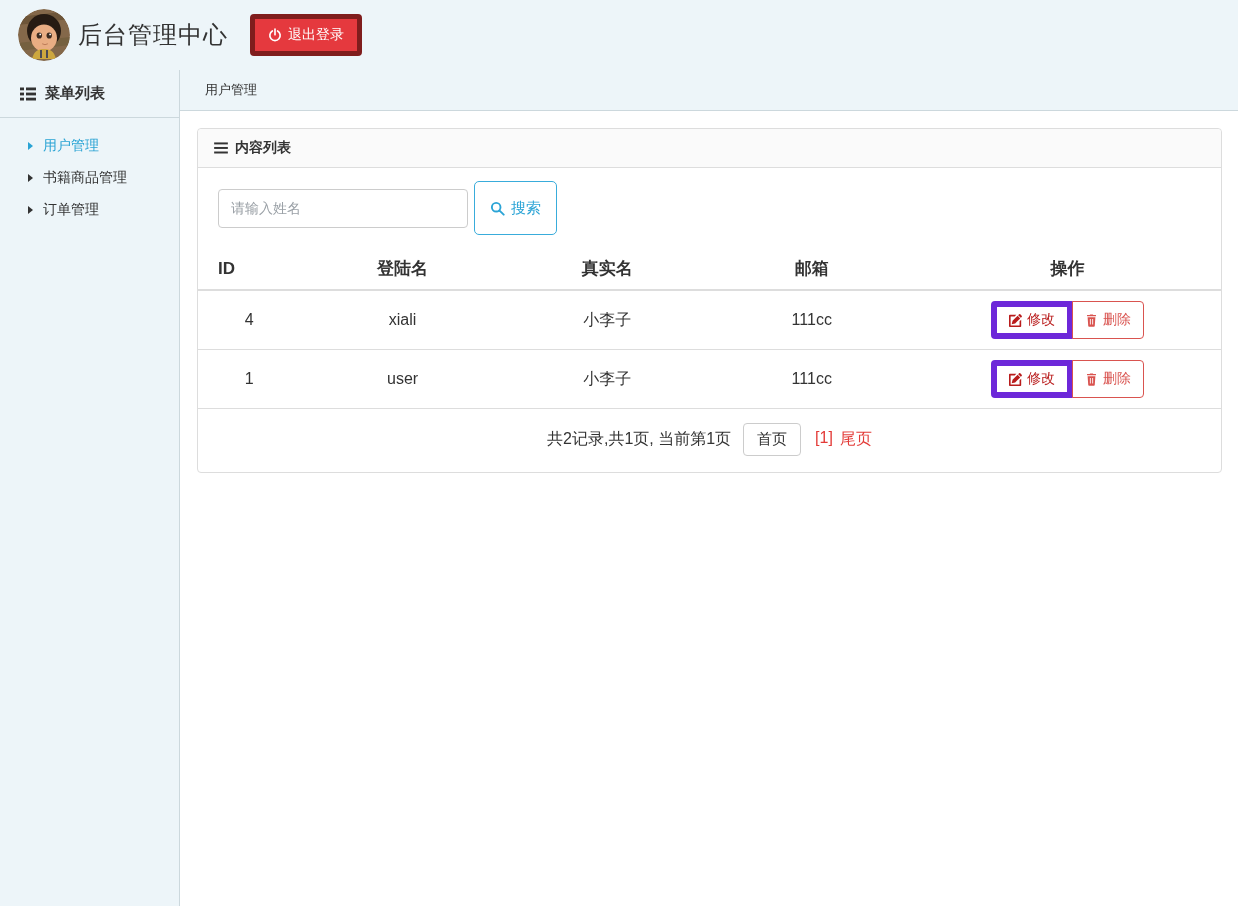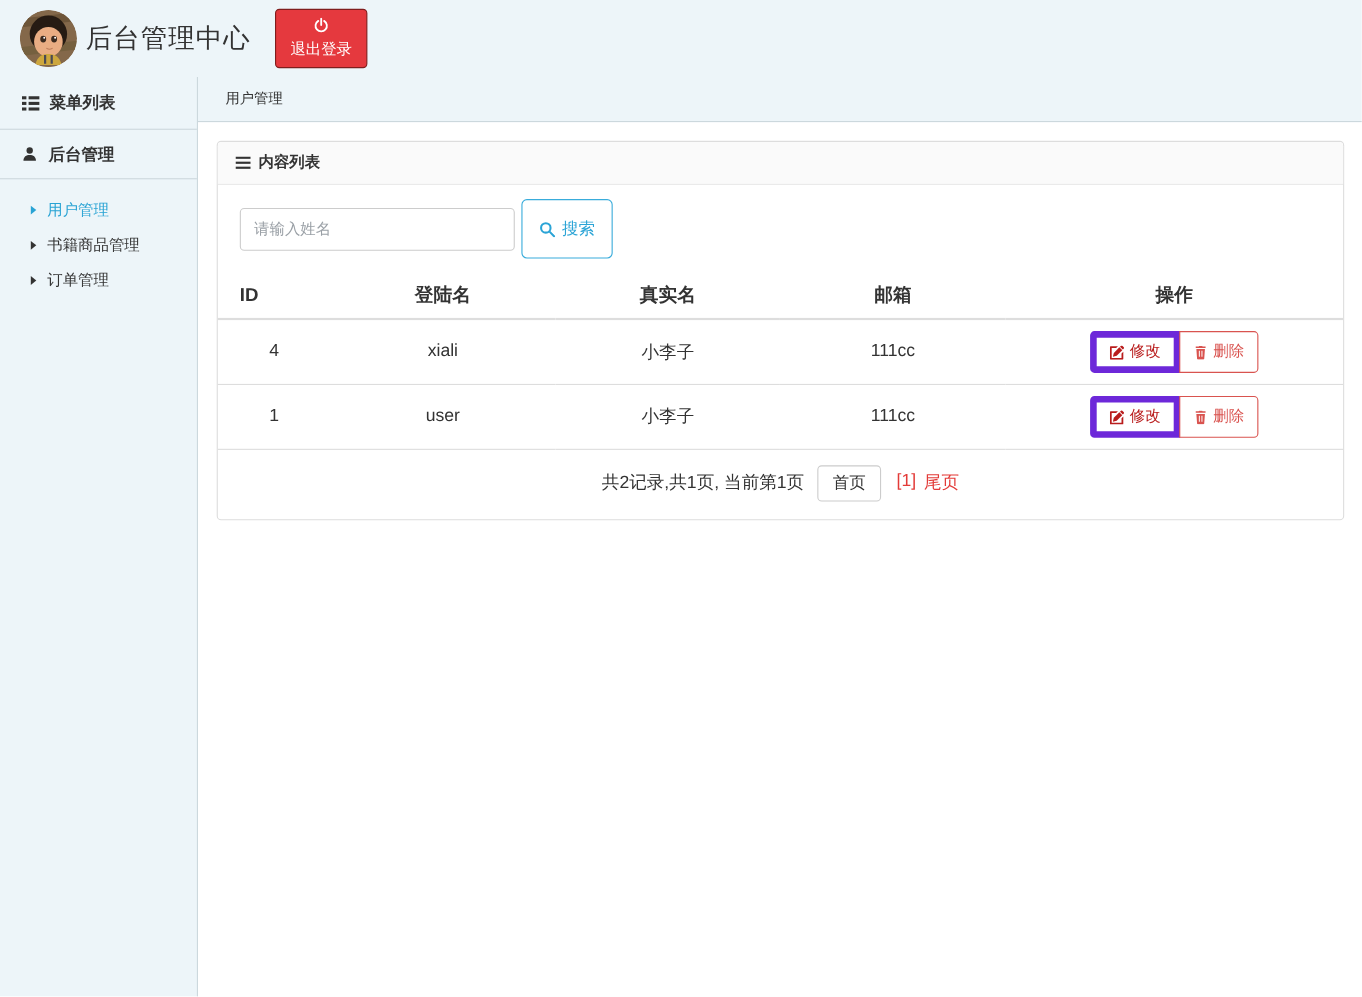--- a/index.html
+++ b/index.html
@@ -26,30 +26,29 @@
   .app-title {
     font-size: 24px;
     color: #333;
     margin-left: 8px;
     margin-right: 22px;
     letter-spacing: 1px;
   }
   .logout-btn {
     background: #e5393e;
     color: #fff;
-    border: 1px solid #7f1d1d;
+    border: 5px solid #7f1d1d;
     border-radius: 4px;
     font-size: 14px;
     padding: 7px 13px;
     display: inline-flex;
     align-items: center;
     gap: 6px;
     cursor: pointer;
     font-family: inherit;
-    flex-direction: column;
   }
   
   .layout { display: flex; height: 836px; }
   .sidebar {
     width: 180px;
     flex: 0 0 180px;
     background: #edf5f9;
     border-right: 1px solid #ccd8dd;
   }
   .menu-title {
@@ -275,29 +274,20 @@
         <svg width="16" height="14" viewBox="0 0 16 14" fill="#333">
           <rect x="0" y="0.5" width="4" height="2.8"></rect>
             <rect x="6" y="0.5" width="10" height="2.8"></rect>
           <rect x="0" y="5.6" width="4" height="2.8"></rect>
             <rect x="6" y="5.6" width="10" height="2.8"></rect>
           <rect x="0" y="10.7" width="4" height="2.8"></rect>
             <rect x="6" y="10.7" width="10" height="2.8"></rect>
         </svg>
       </span>
       <span>菜单列表</span>
-    </div>
-    <div class="section-item">
-      <span class="icon">
-        <svg width="14" height="14" viewBox="0 0 16 16" fill="#333">
-          <circle cx="8" cy="4.4" r="3.3"></circle>
-          <path d="M1.5 15 C1.5 10.8 4.4 9 8 9 C11.6 9 14.5 10.8 14.5 15 Z"></path>
-        </svg>
-      </span>
-      <span>后台管理</span>
     </div>
     <div class="submenu">
       <div class="submenu-item active">
         <span class="caret"></span>
         <span>用户管理</span>
       </div>
       <div class="submenu-item">
         <span class="caret"></span>
         <span>书籍商品管理</span>
       </div>

